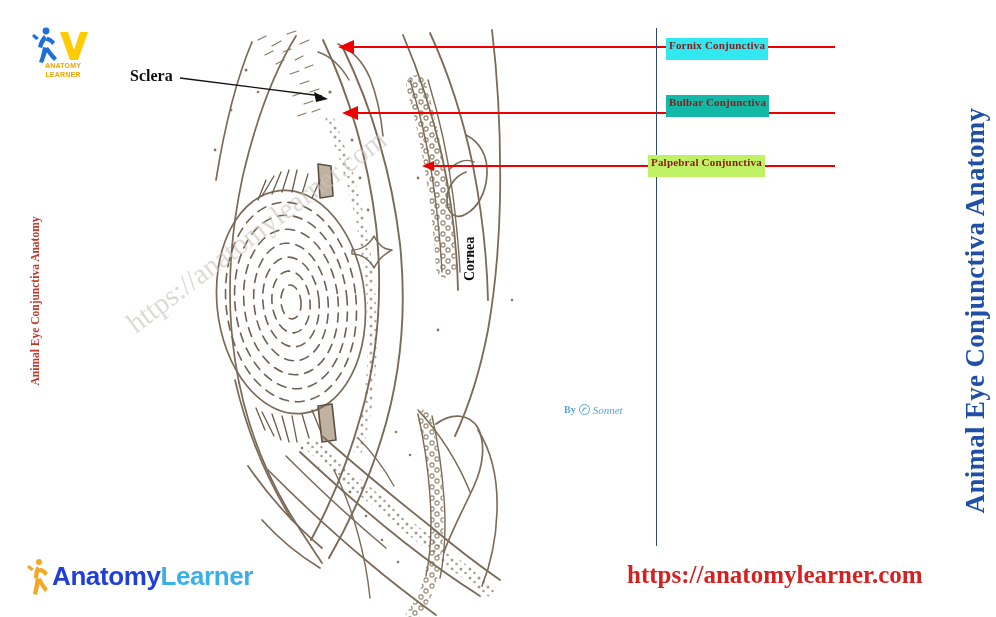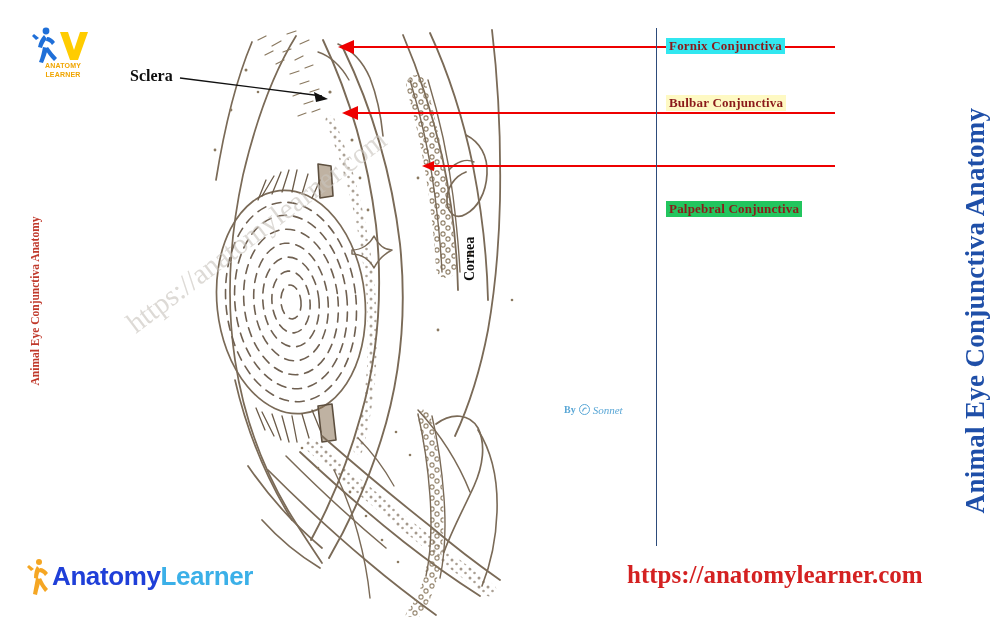--- a/index.html
+++ b/index.html
@@ -27,25 +27,25 @@
   #right-vert-title{position:absolute;left:715px;top:295px;width:520px;
       transform:rotate(-90deg);transform-origin:center center;
       text-align:center;color:#1f4fa8;font-weight:bold;font-size:27px;
       font-family:"Liberation Serif",serif;white-space:nowrap;letter-spacing:.3px;}
 
   
   #divider{position:absolute;left:656px;top:28px;width:1px;height:518px;background:#2d4b7a;}
 
   
   .callout{position:absolute;font-family:"Liberation Serif",serif;font-weight:bold;
-      font-size:13px;color:#8b1a1a;padding:1px 3px 0 3px;white-space:nowrap;
+      font-size:11px;color:#8b1a1a;padding:1px 3px 8px 3px;white-space:nowrap;
       letter-spacing:.2px;line-height:1.15;}
   #label-fornix{left:666px;top:38px;background:#31e7f0;}
-  #label-bulbar{left:666px;top:95px;background:#fef9c3;}
-  #label-palpebral{left:666px;top:155px;background:#22c55e;margin-top:46px;}
+  #label-bulbar{left:666px;top:95px;background:#14b8a6;}
+  #label-palpebral{left:648px;top:155px;background:#bef264;}
 
   
   #label-sclera{position:absolute;left:130px;top:67px;font-size:16px;font-weight:bold;
       color:#0d0d0d;font-family:"Liberation Serif",serif;}
   #label-cornea{position:absolute;left:462px;top:281px;font-size:14px;font-weight:bold;
       color:#0d0d0d;font-family:"Liberation Serif",serif;
       transform:rotate(-90deg);transform-origin:left top;white-space:nowrap;}
 
   
   #by-sonnet{position:absolute;left:564px;top:404px;font-size:11px;color:#5aa7d6;

